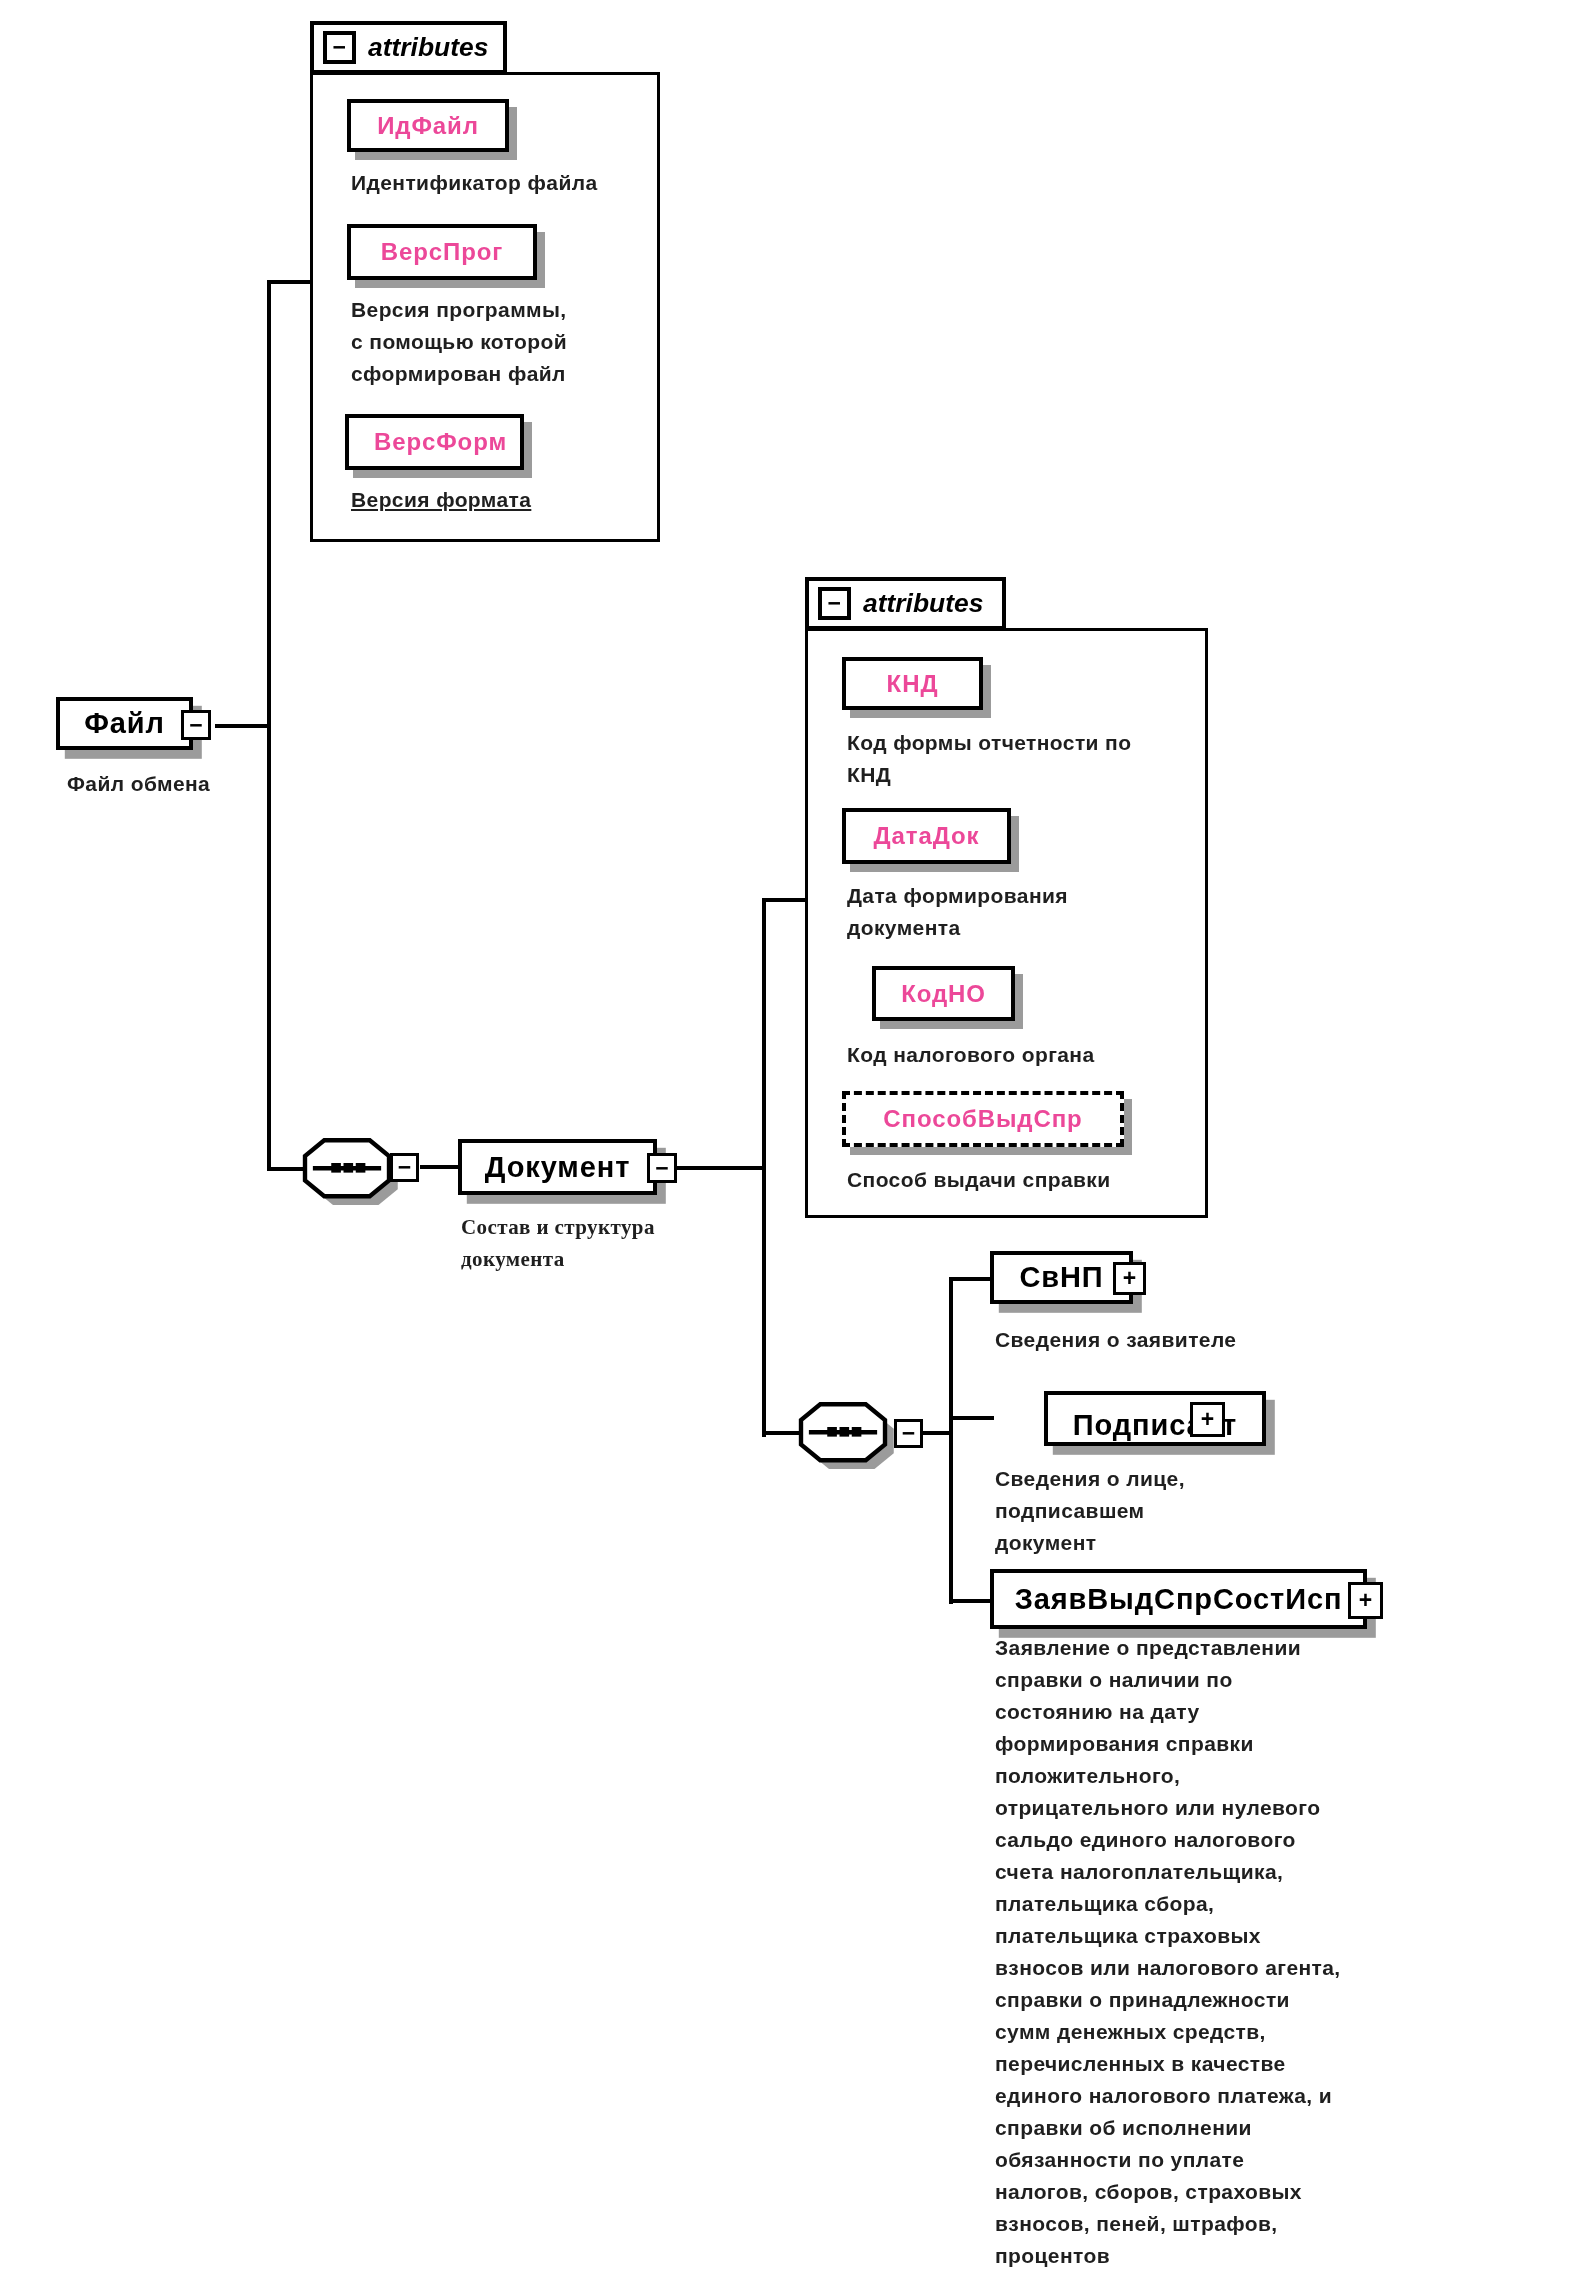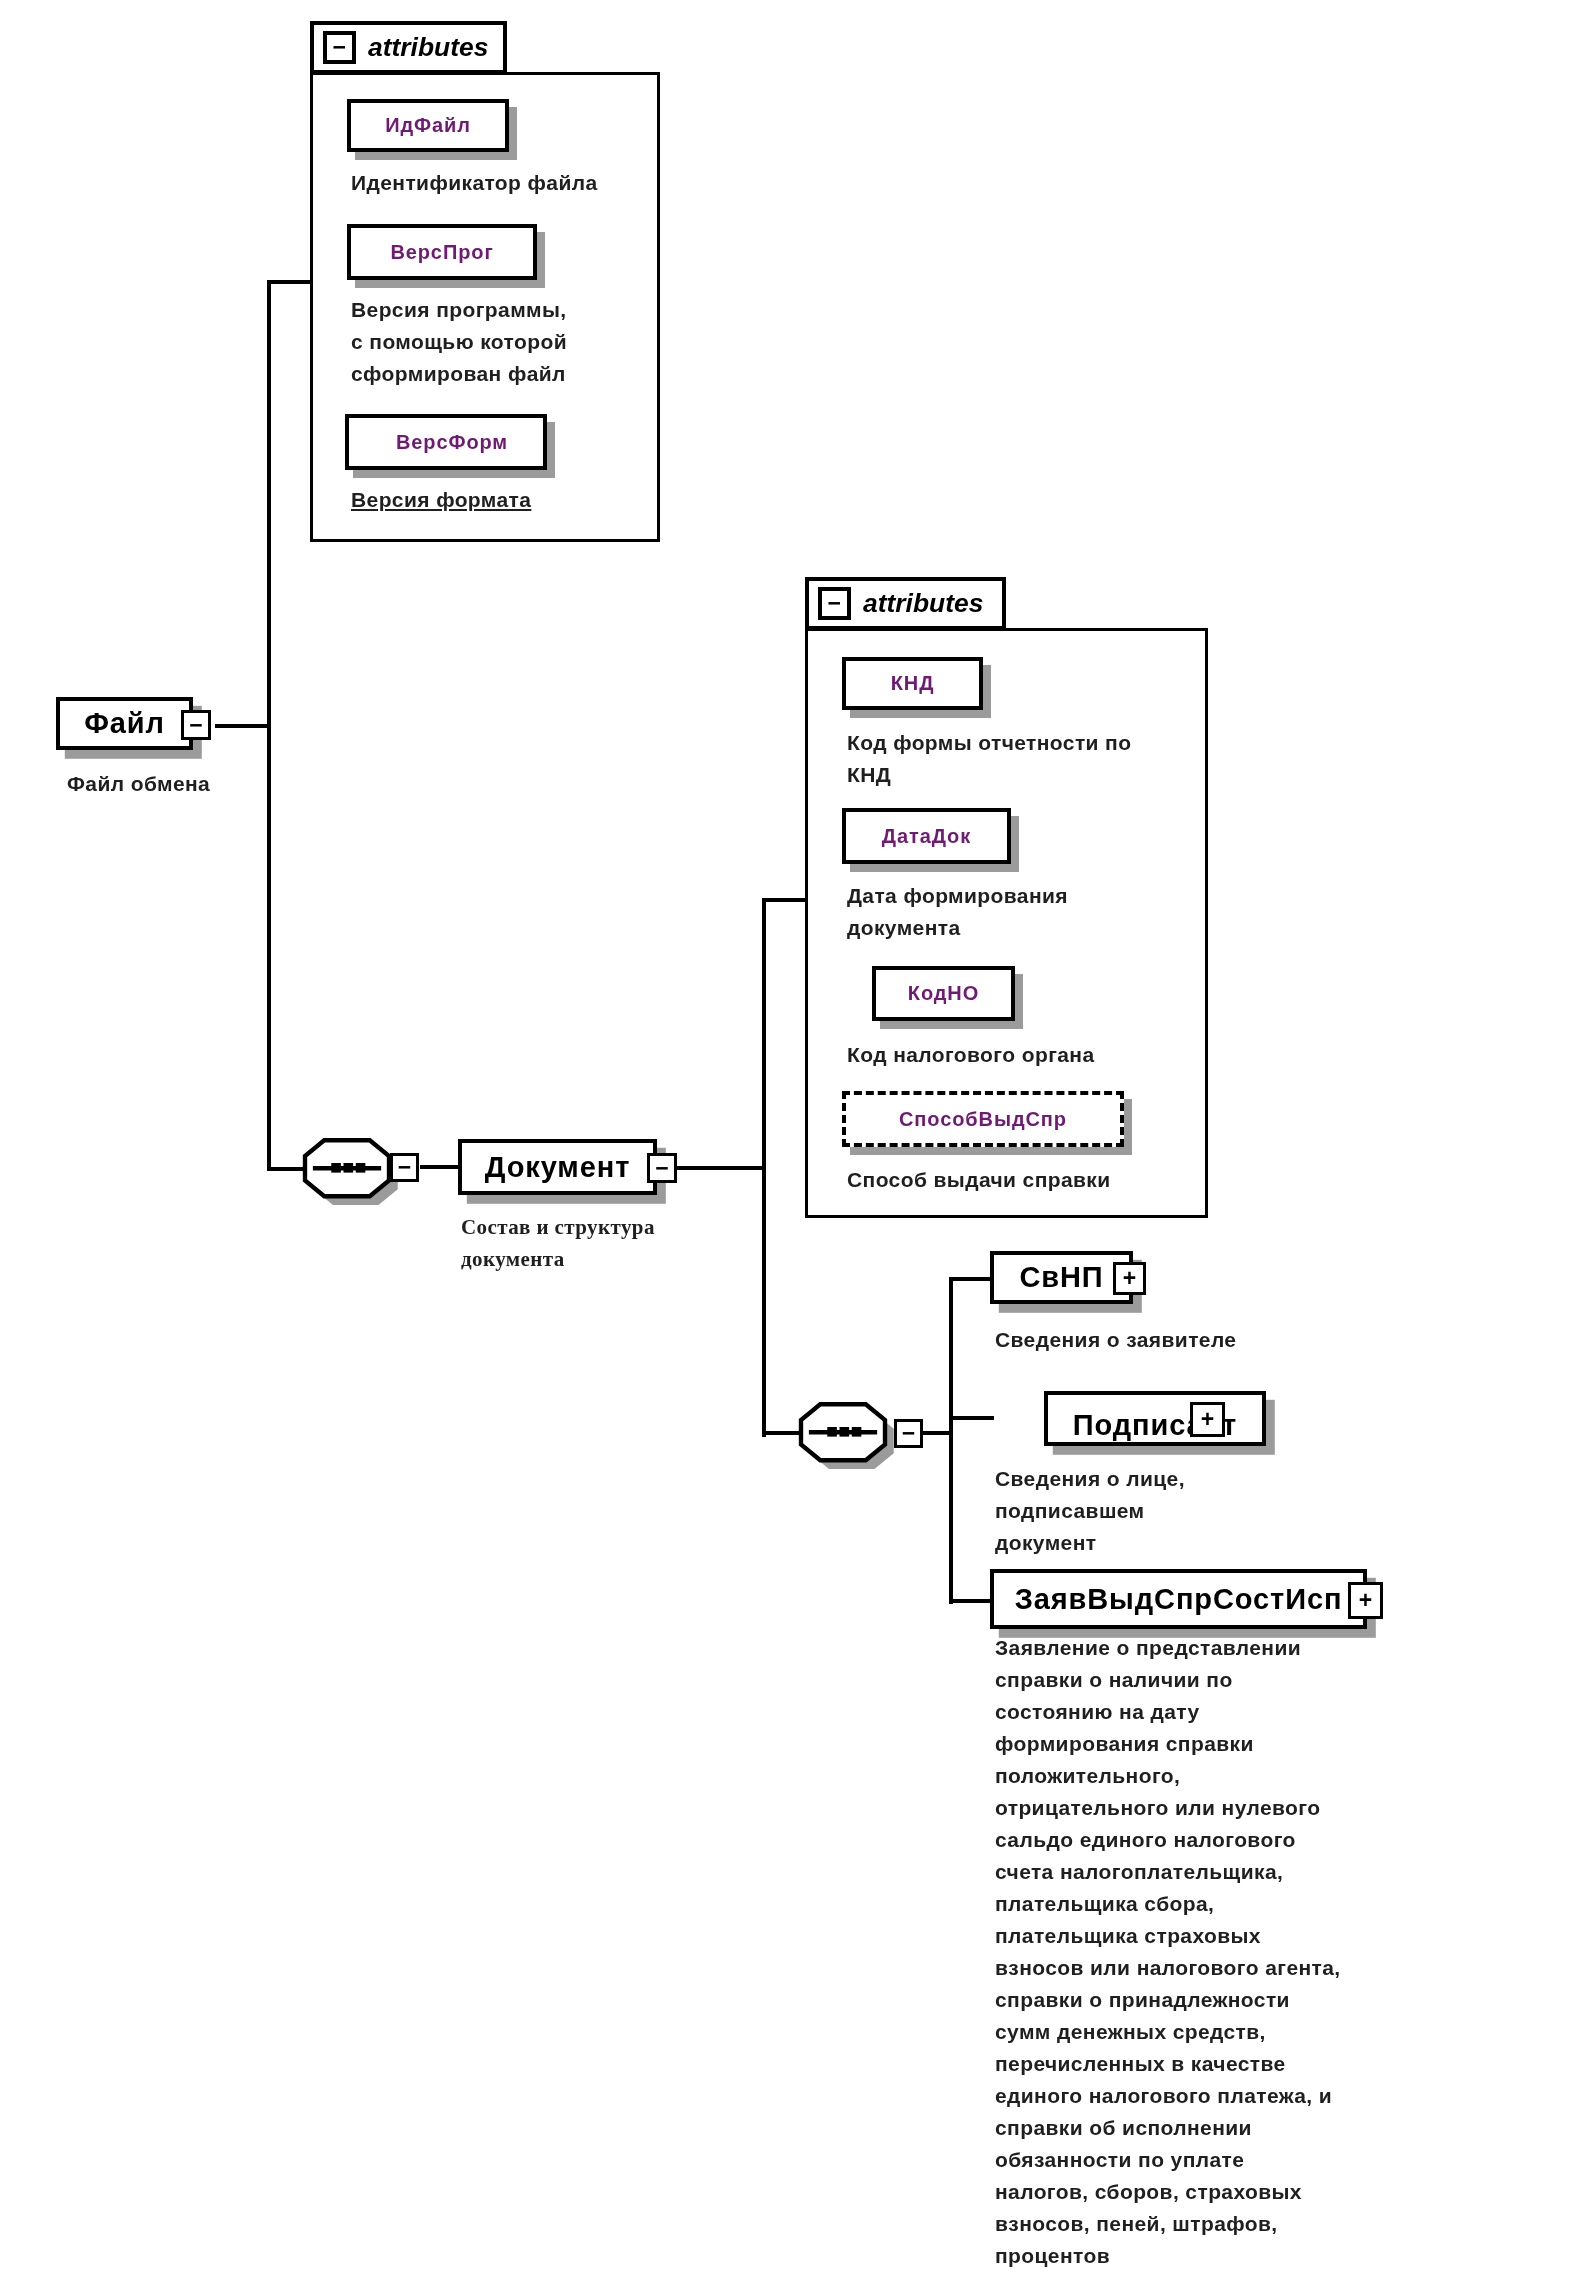--- a/index.html
+++ b/index.html
@@ -11,21 +11,21 @@
     position:absolute;background:#fff;border:4.4px solid #000;
     box-shadow:8.8px 8.8px 0 0 #9b9b9b;
     display:flex;align-items:center;justify-content:center;
     font-weight:700;font-size:29px;color:#000;letter-spacing:0.9px;
     box-sizing:border-box;
   }
   .attr-box{
     position:absolute;background:#fff;border:4.4px solid #000;
     box-shadow:8px 8px 0 0 #9b9b9b;
     display:flex;align-items:center;justify-content:center;
-    font-weight:700;font-size:20px;color:#701a75;letter-spacing:0.9px;
+    font-weight:700;font-size:24px;color:#ec4899;letter-spacing:0.9px;
     box-sizing:border-box;
   }
   .attr-box.optional{border-style:dashed;}
   .group-body{
     position:absolute;background:#fff;border:3.5px solid #000;box-sizing:border-box;
   }
   .group-header{
     position:absolute;background:#fff;border:4.4px solid #000;box-sizing:border-box;
     display:flex;align-items:center;gap:12.3px;padding-left:8.8px;
     font-weight:700;font-style:italic;font-size:26.4px;color:#000;z-index:3;
@@ -87,21 +87,21 @@
   <div class="attr-box" style="left:347px;top:99px;width:162px;height:53px;">
     <span>ИдФайл</span>
   </div>
   <div class="cap" style="left:351px;top:167px;width:290px;">Идентификатор файла</div>
 
   <div class="attr-box" style="left:347px;top:224px;width:190px;height:56px;">
     <span>ВерсПрог</span>
   </div>
   <div class="cap" style="left:351px;top:294px;width:233px;">Версия программы, с помощью которой сформирован файл</div>
 
-  <div class="attr-box" style="left:345px;top:414px;width:202px;height:56px;padding-left:12px;">
+  <div class="attr-box" style="left:345px;top:414px;width:179px;height:56px;padding-left:12px;">
     <span>ВерсФорм</span>
   </div>
   <div class="cap" style="left:351px;top:484px;width:264px;text-decoration:underline;">Версия формата</div>
 
   <div class="oct" style="left:301px;top:1135px;">
     <svg width="106" height="77" viewBox="0 0 120 88">
       <polygon points="36,16 88,16 110,34 110,62 88,80 36,80 14,62 14,34" fill="#9b9b9b"></polygon>
       <polygon points="26,6 78,6 100,24 100,52 78,70 26,70 4,52 4,24" fill="#ffffff" stroke="#000000" stroke-width="5"></polygon>
       <line x1="13" y1="38" x2="91" y2="38" stroke="#000000" stroke-width="5"></line>
       <rect x="34" y="32" width="11" height="11" fill="#000000"></rect>

